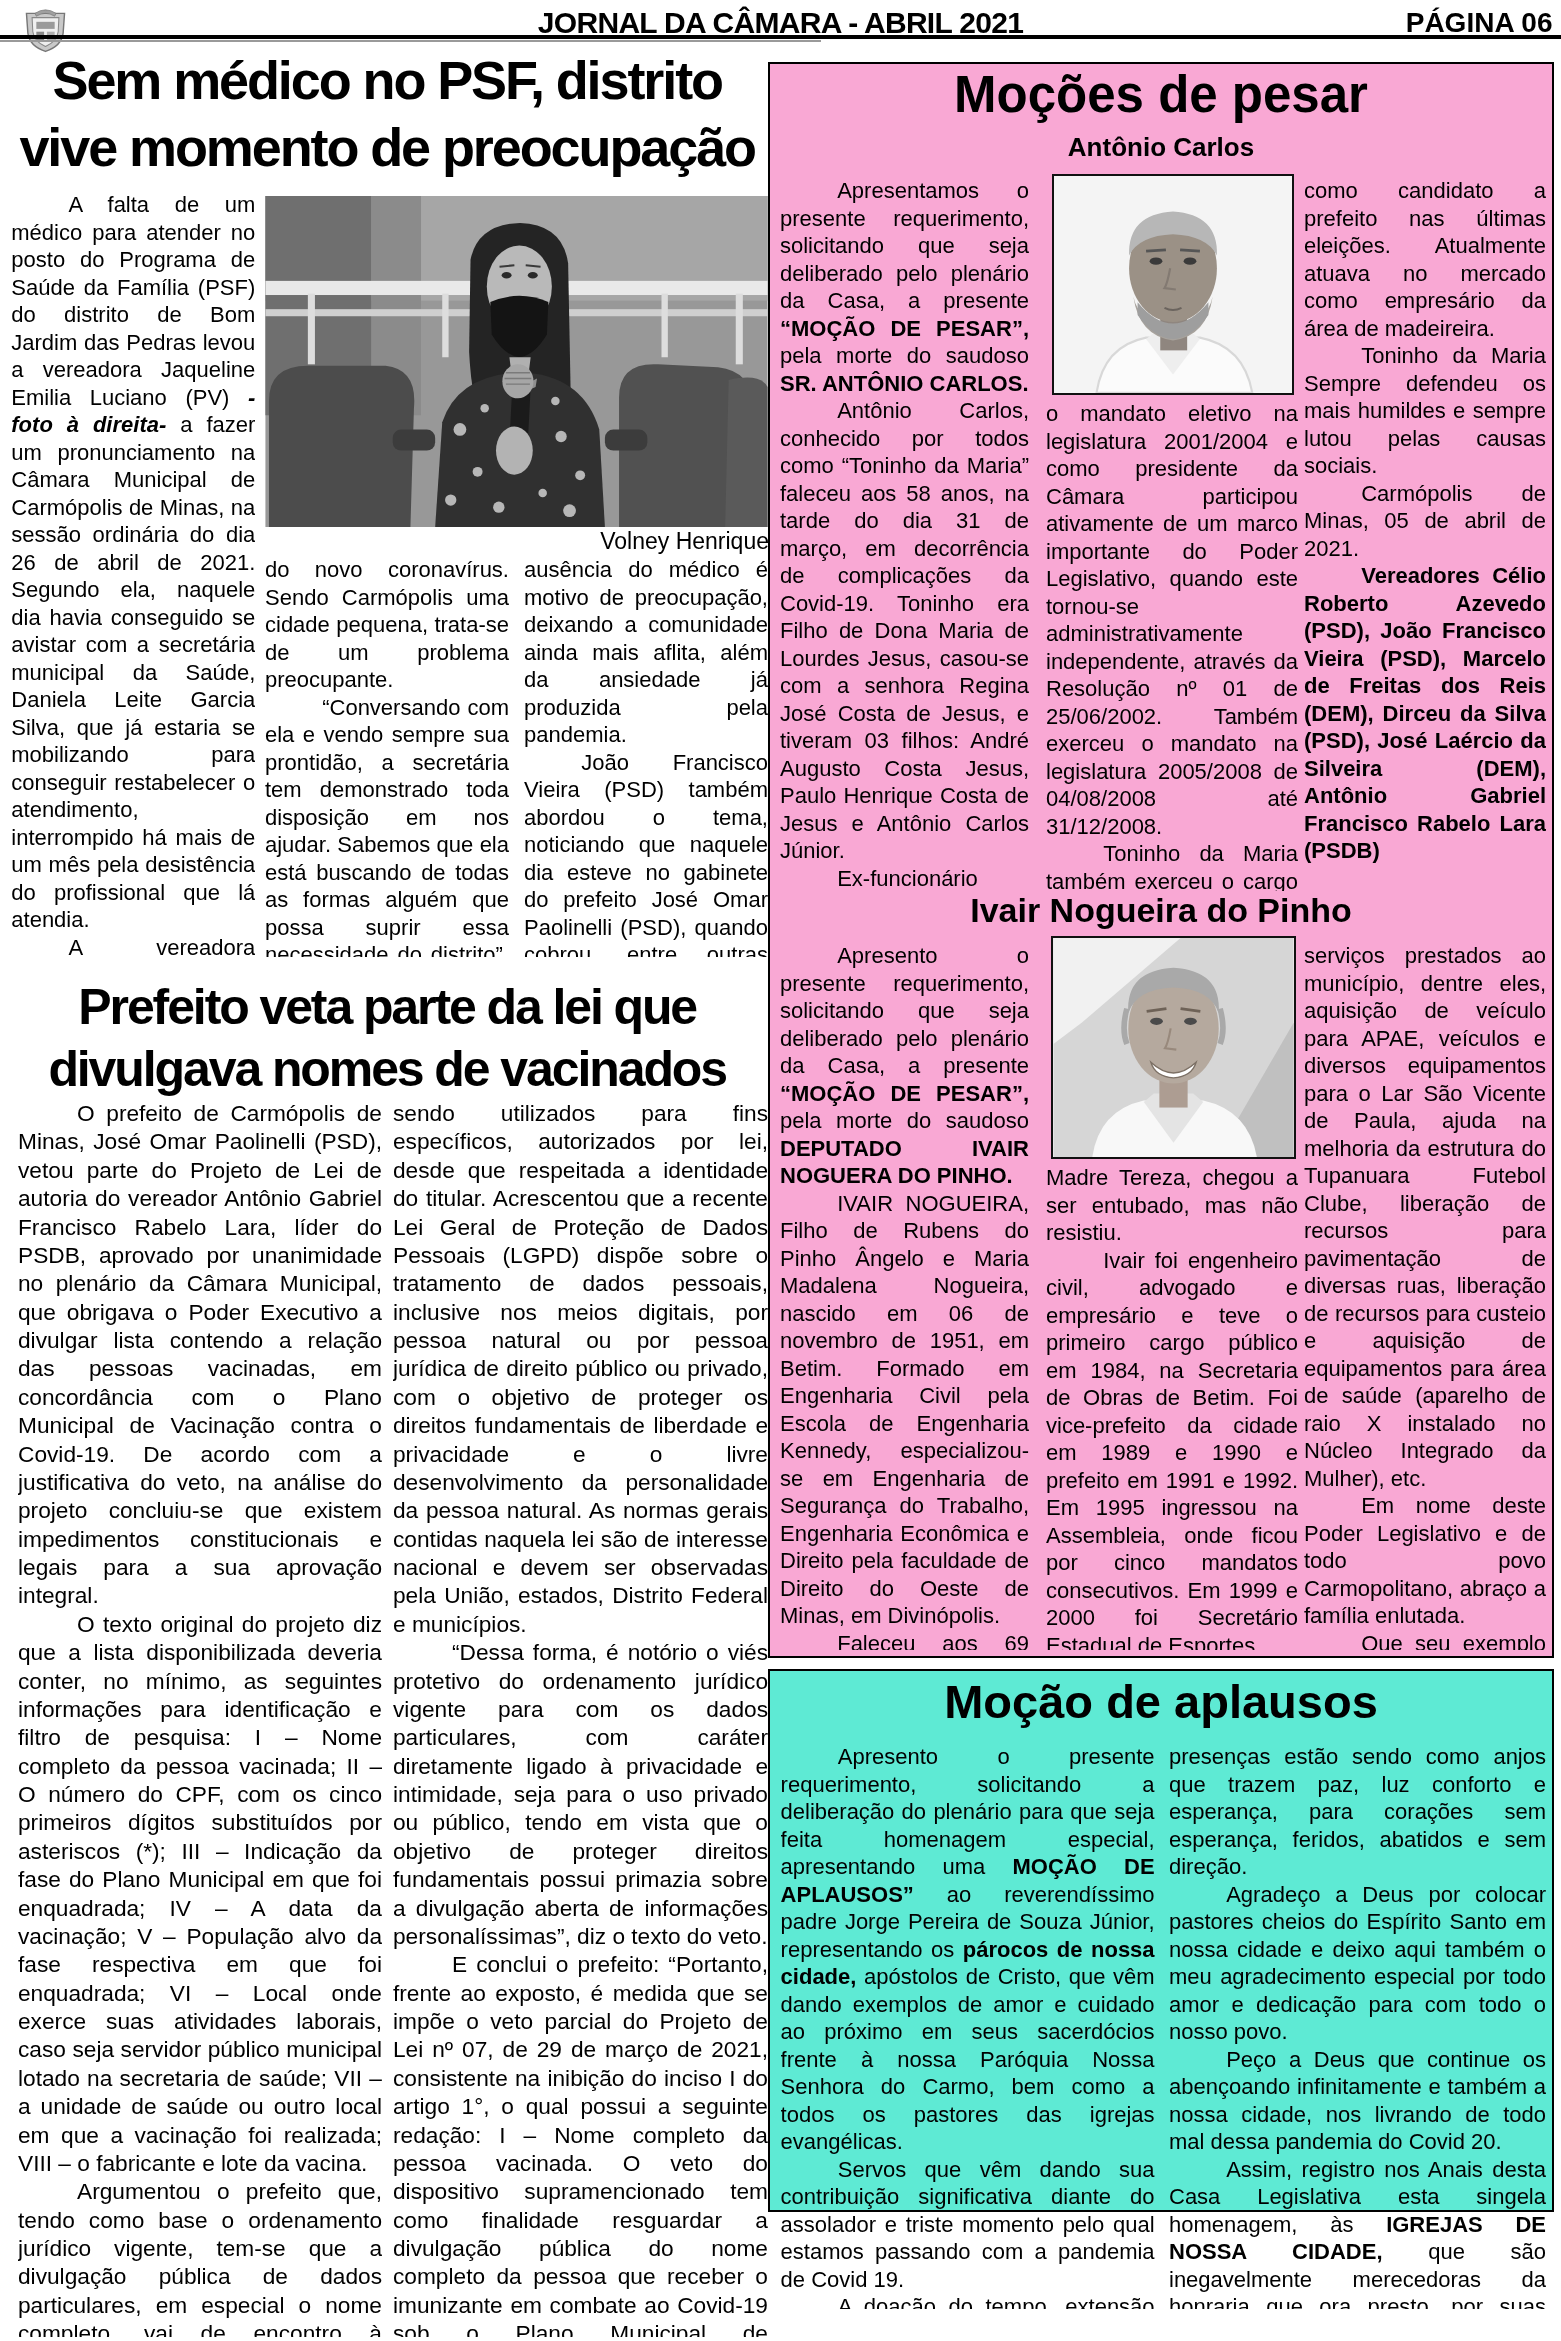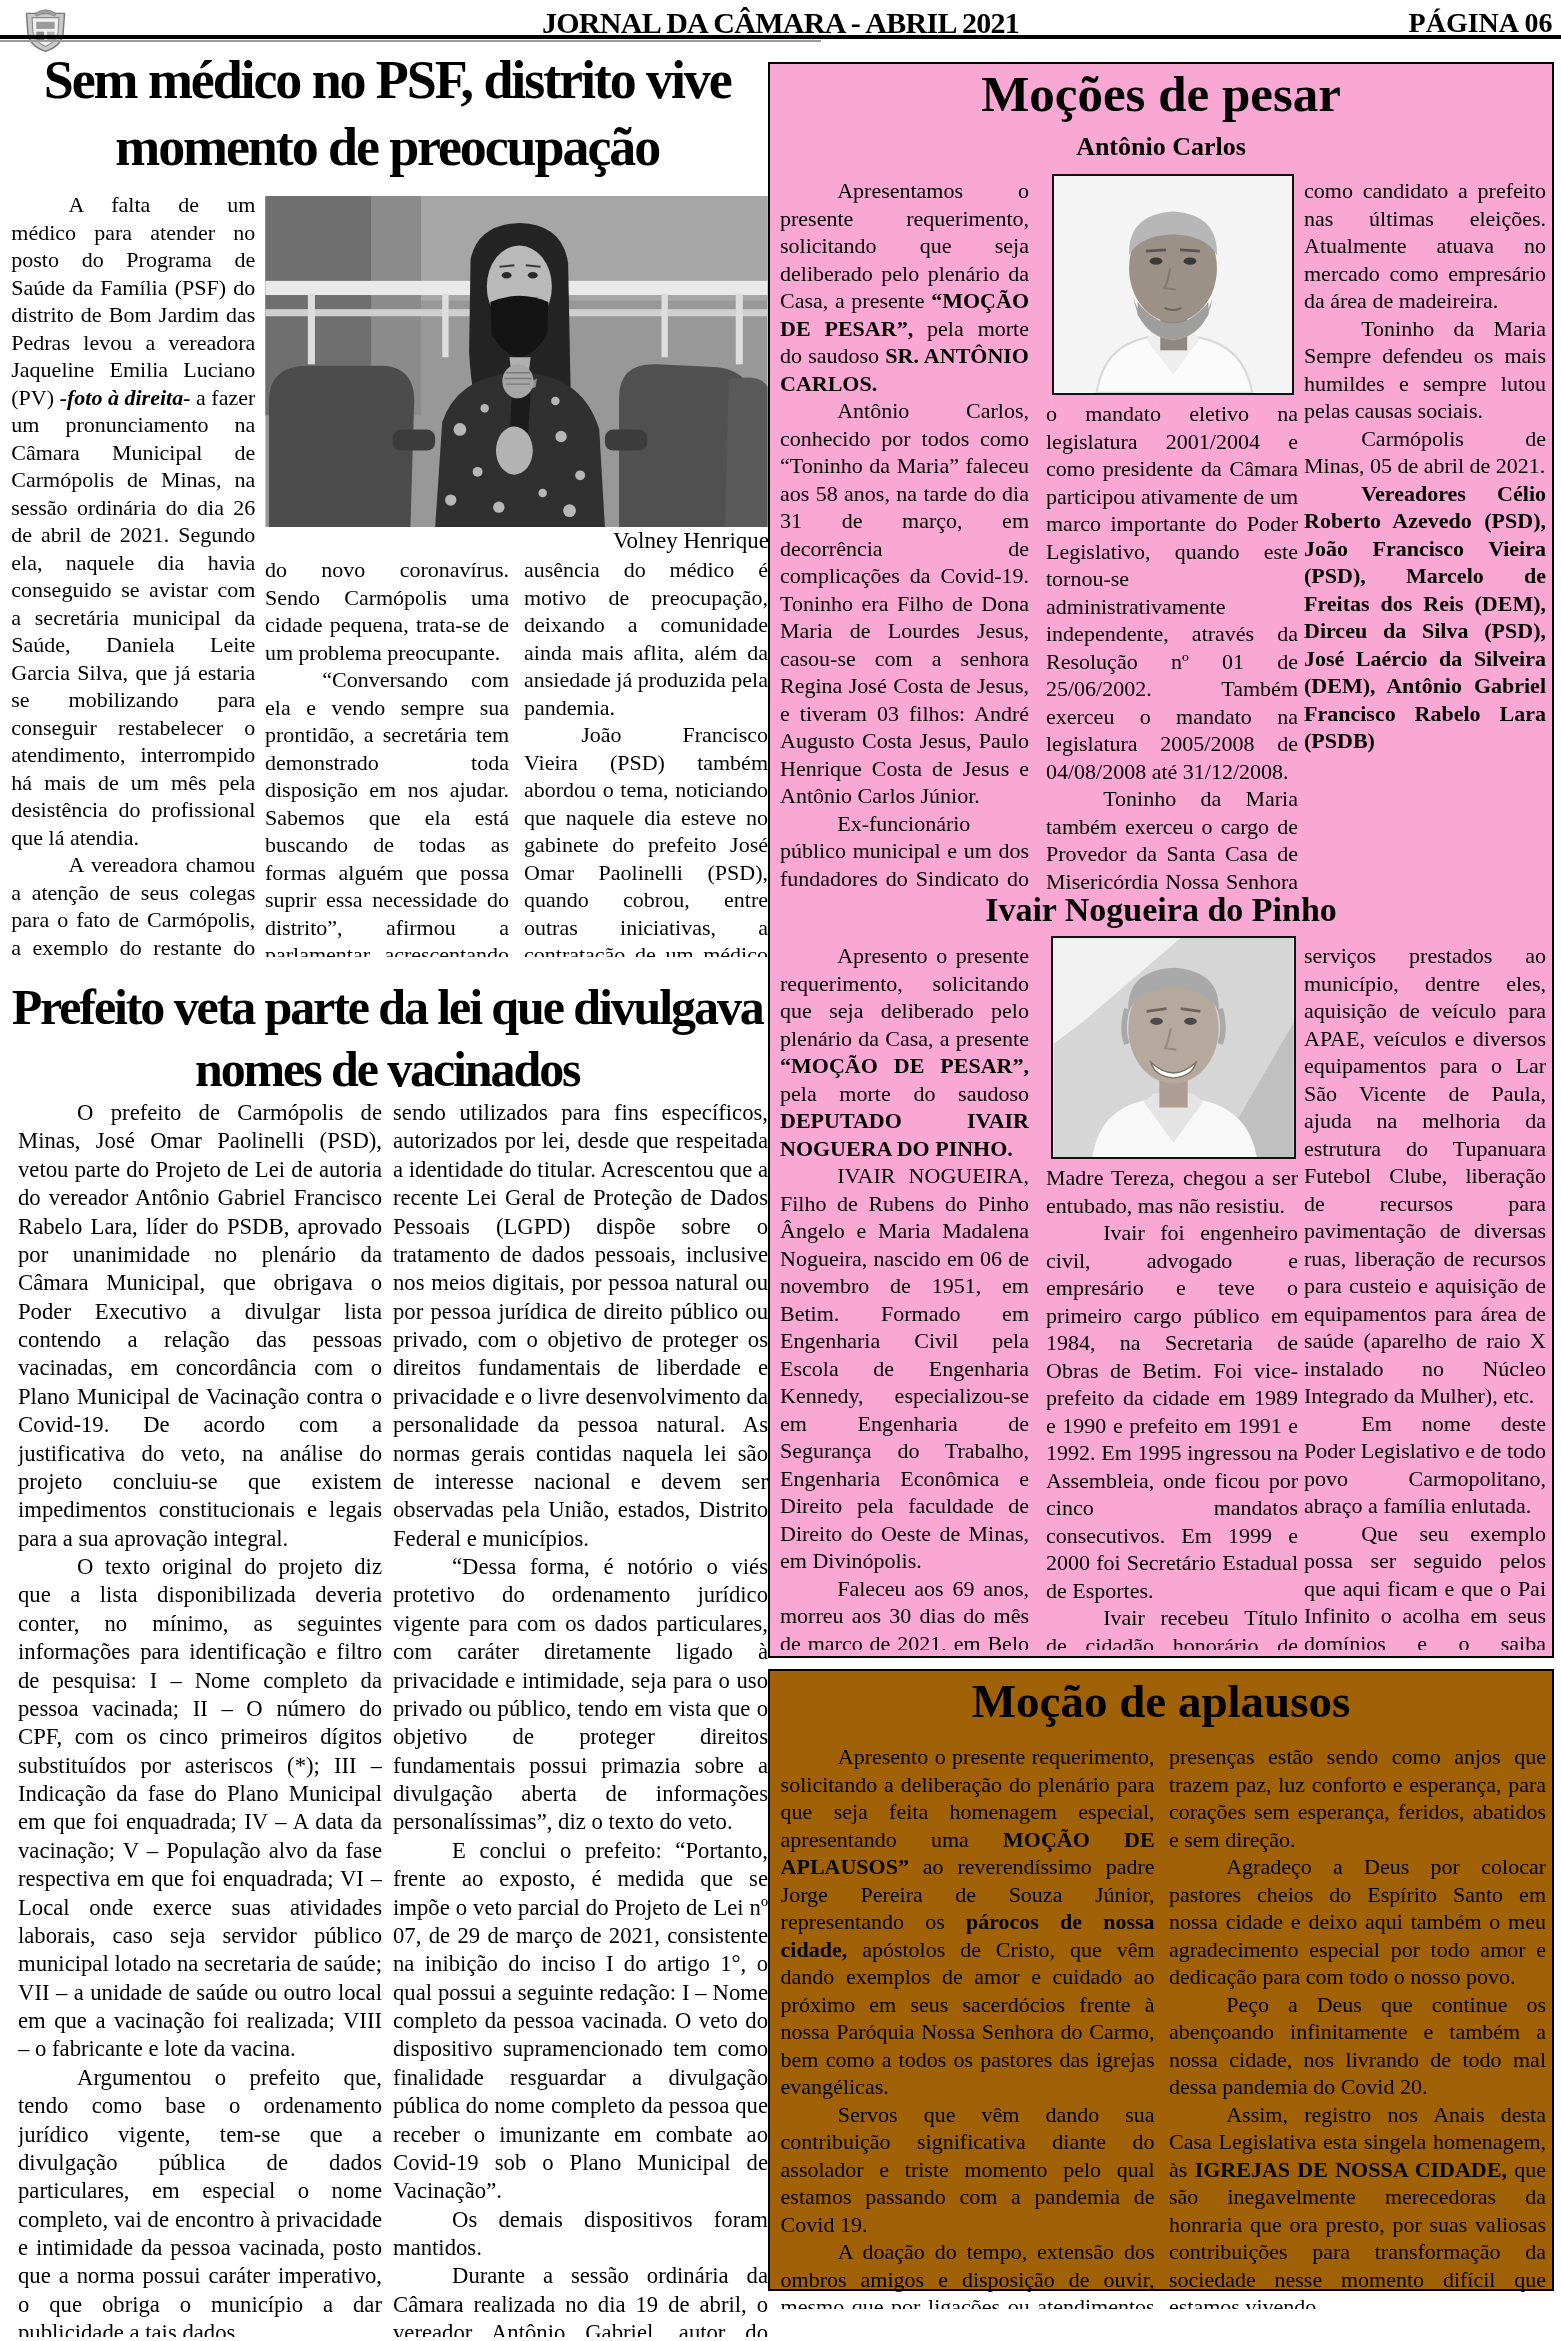--- a/index.html
+++ b/index.html
@@ -1,17 +1,17 @@
 <!DOCTYPE html>
 <html lang="pt-BR" style="font-size:11.3px"><head>
 <meta charset="utf-8">
 <style>
   html,body{margin:0;padding:0;background:#fff;}
   .page{position:relative;width:1561px;height:2342px;background:#ffffff;overflow:hidden;
-        font-family:Liberation Serif, serif;color:#000;}
+        font-family:Liberation Sans, sans-serif;color:#000;}
   
   .masthead-title{position:absolute;left:0;top:5.7px;width:1561px;text-align:center;
         font-size:30px;font-weight:bold;letter-spacing:-0.7px;}
   .page-number{position:absolute;right:8.5px;top:7px;font-size:28px;font-weight:bold;}
   .rule-main{position:absolute;left:0;top:35px;width:1561px;height:3.5px;background:#000;}
   .rule-sub{position:absolute;left:0;top:40px;width:821px;height:2.1px;background:#9a9a9a;}
   .logo{position:absolute;left:18.4px;top:8.5px;width:55px;height:44px;}
   
   .headline{position:absolute;text-align:center;font-weight:bold;letter-spacing:-2.1px;line-height:1.24;}
   .hl1{left:5.7px;top:47px;width:763px;font-size:54px;}
@@ -21,21 +21,21 @@
        hyphens:auto;-webkit-hyphens:auto;}
   .col p{margin:0;text-indent:2.6em;}
   .col.cont p:first-child{text-indent:0;}
   .b{font-weight:bold;}
   .bi{font-weight:bold;font-style:italic;}
   .credit{position:absolute;left:425px;top:528px;width:344px;text-align:right;font-size:23px;}
   .photo{position:absolute;display:block;}
   
   .gbox{position:absolute;left:768px;top:62px;width:786px;height:1596px;background:#f9a8d4;
         border:2.8px solid #000;box-sizing:border-box;}
-  .wbox{position:absolute;left:768px;top:1669px;width:786px;height:622px;background:#a16207;
+  .wbox{position:absolute;left:768px;top:1669px;width:786px;height:543px;background:#5eead4;
         border:2.8px solid #000;box-sizing:border-box;}
   .boxtitle{position:absolute;left:0;width:100%;text-align:center;font-weight:bold;}
   .t-pesar{top:1.4px;font-size:51px;}
   .t-antonio{top:68px;font-size:26px;}
   .t-ivair{top:827px;font-size:34px;}
   .t-aplausos{top:2.8px;font-size:47px;}
   .framed{border:2.1px solid #111;background:#fff;}
 </style>
 </head>
 <body>

